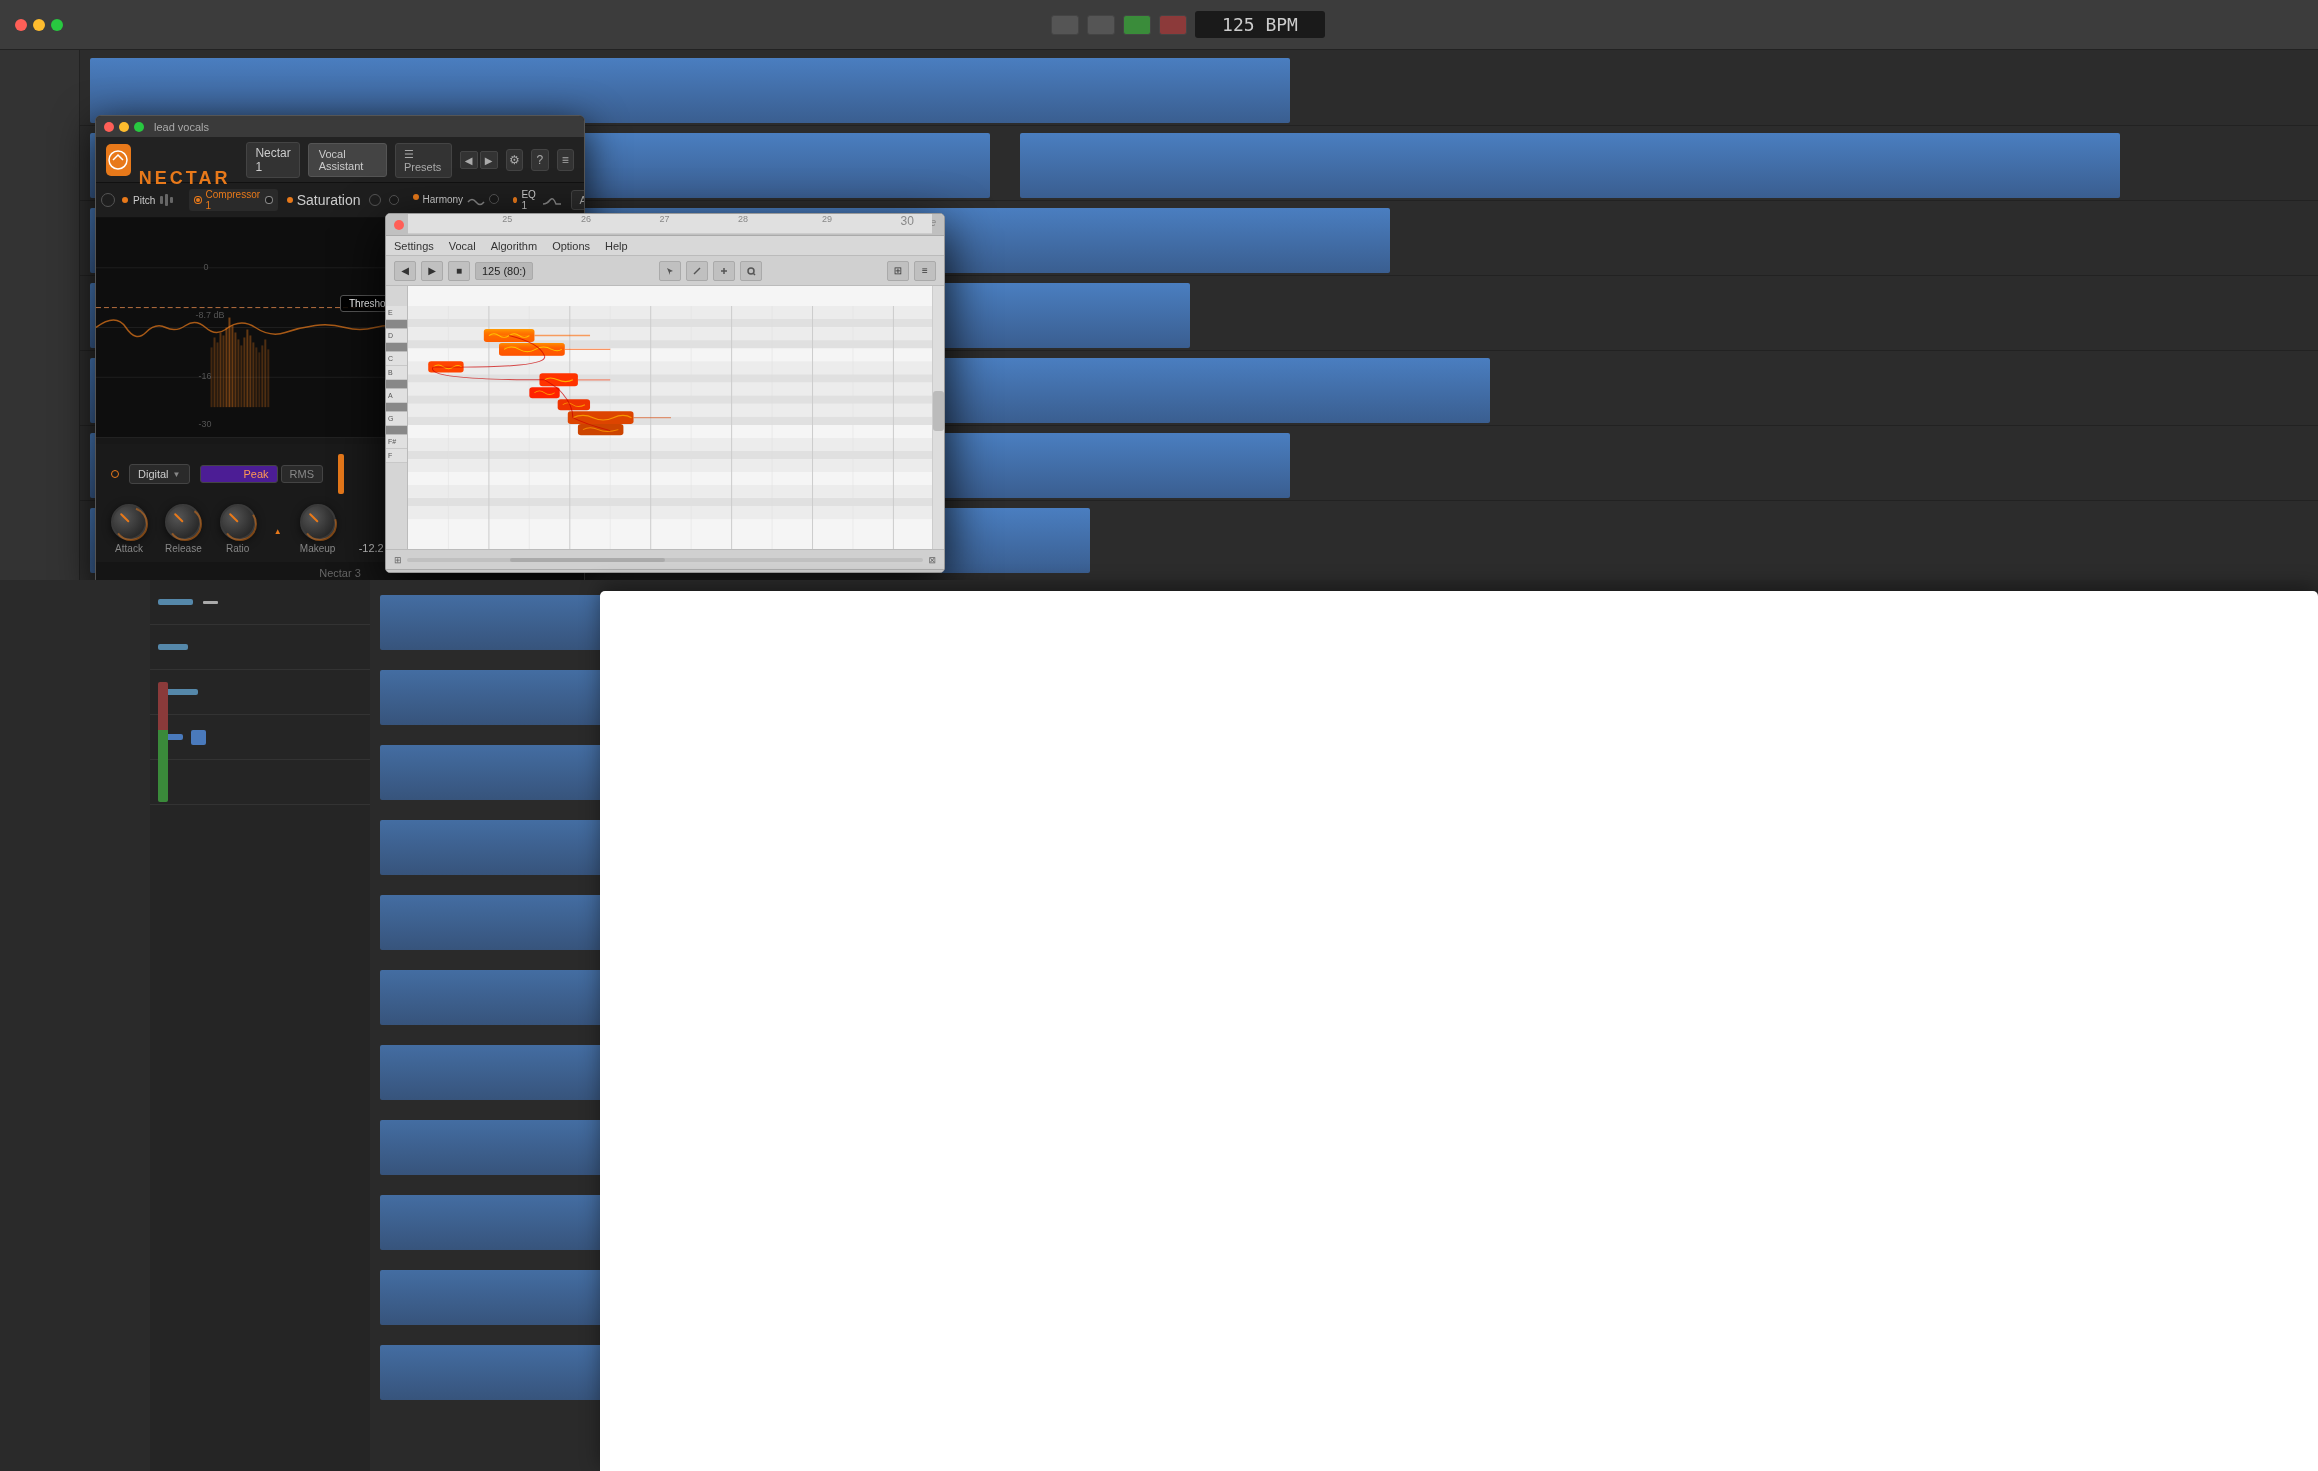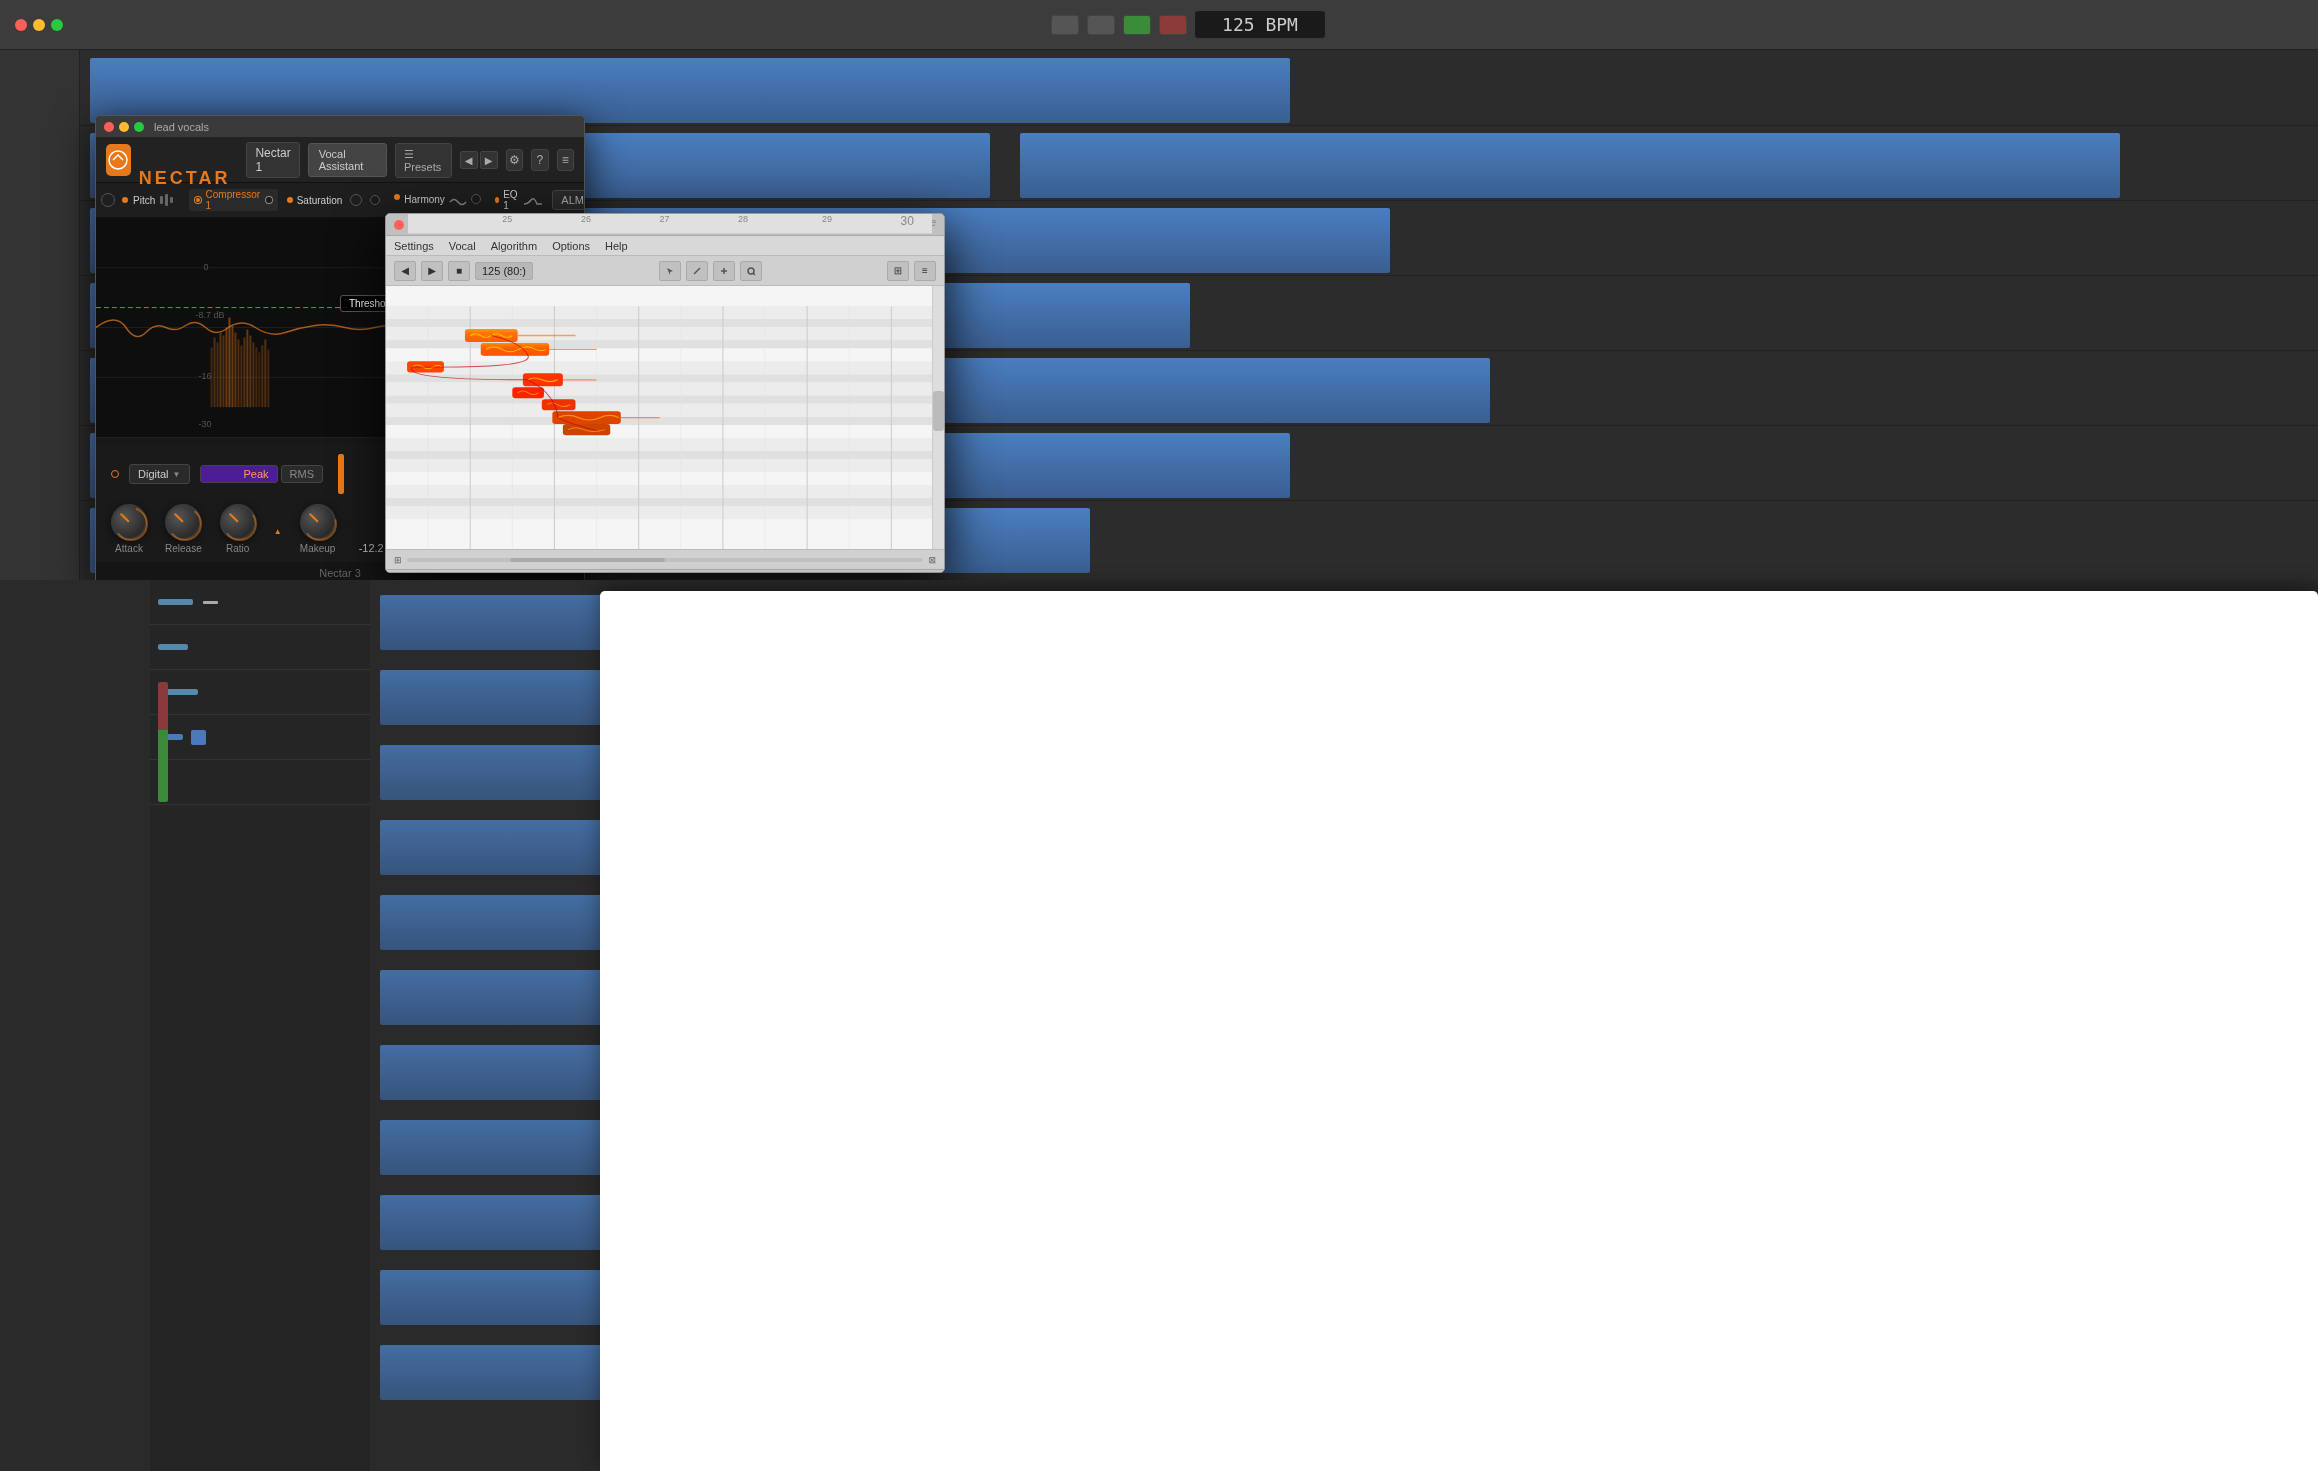--- a/index.html
+++ b/index.html
@@ -394,21 +394,20 @@
       padding: 2px 6px;
       font-size: 11px;
       color: #222;
     }
 
     
     .melodyne-piano-roll {
       display: flex;
       height: calc(100% - 95px);
       background: #f0f0f0;
-      flex-direction: column;
     }
 
     .piano-keys {
       width: 22px;
       background: #d5d5d5;
       border-right: 1px solid #bbb;
       position: relative;
       overflow: hidden;
     }
 
@@ -590,21 +589,21 @@
     <div style="display:flex;align-items:center;gap:4px;padding:0 5px;background:#2a2a2a;border-radius:3px;">
       <div style="width:8px;height:8px;border-radius:50%;border:1px solid #e8791a;display:flex;align-items:center;justify-content:center;">
         <div style="width:4px;height:4px;background:#e8791a;border-radius:50%;"></div>
       </div>
       <span style="color:#e8791a;font-size:10px;">Compressor 1</span>
       <div style="width:8px;height:8px;border-radius:50%;border:1px solid #888;background:#1a1a1a;"></div>
     </div>
     <div style="width:1px;height:20px;background:#333;"></div>
     <div style="display:flex;align-items:center;gap:4px;padding:0 5px;">
       <div style="width:6px;height:6px;border-radius:50%;background:#e8791a;"></div>
-      <span style="color:#ccc;font-size:10px;">Saturation</span>
+      <span style="color:#ccc;font-size:14px;">Saturation</span>
       <div style="width:20px;height:12px;display:flex;align-items:center;justify-content:center;">
         <div style="width:12px;height:12px;border-radius:50%;border:1px solid #555;"></div>
       </div>
       <div style="width:10px;height:10px;border-radius:50%;border:1px solid #555;background:#1a1a1a;display:flex;align-items:center;justify-content:center;font-size:6px;color:#888;"></div>
     </div>
     <div style="width:1px;height:20px;background:#333;"></div>
     <div style="display:flex;align-items:flex-start;gap:4px;padding:0 5px;">
       <div style="width:6px;height:6px;border-radius:50%;background:#e8791a;"></div>
       <span style="color:#ccc;font-size:10px;">Harmony</span>
       <div style="width:18px;height:12px;">

